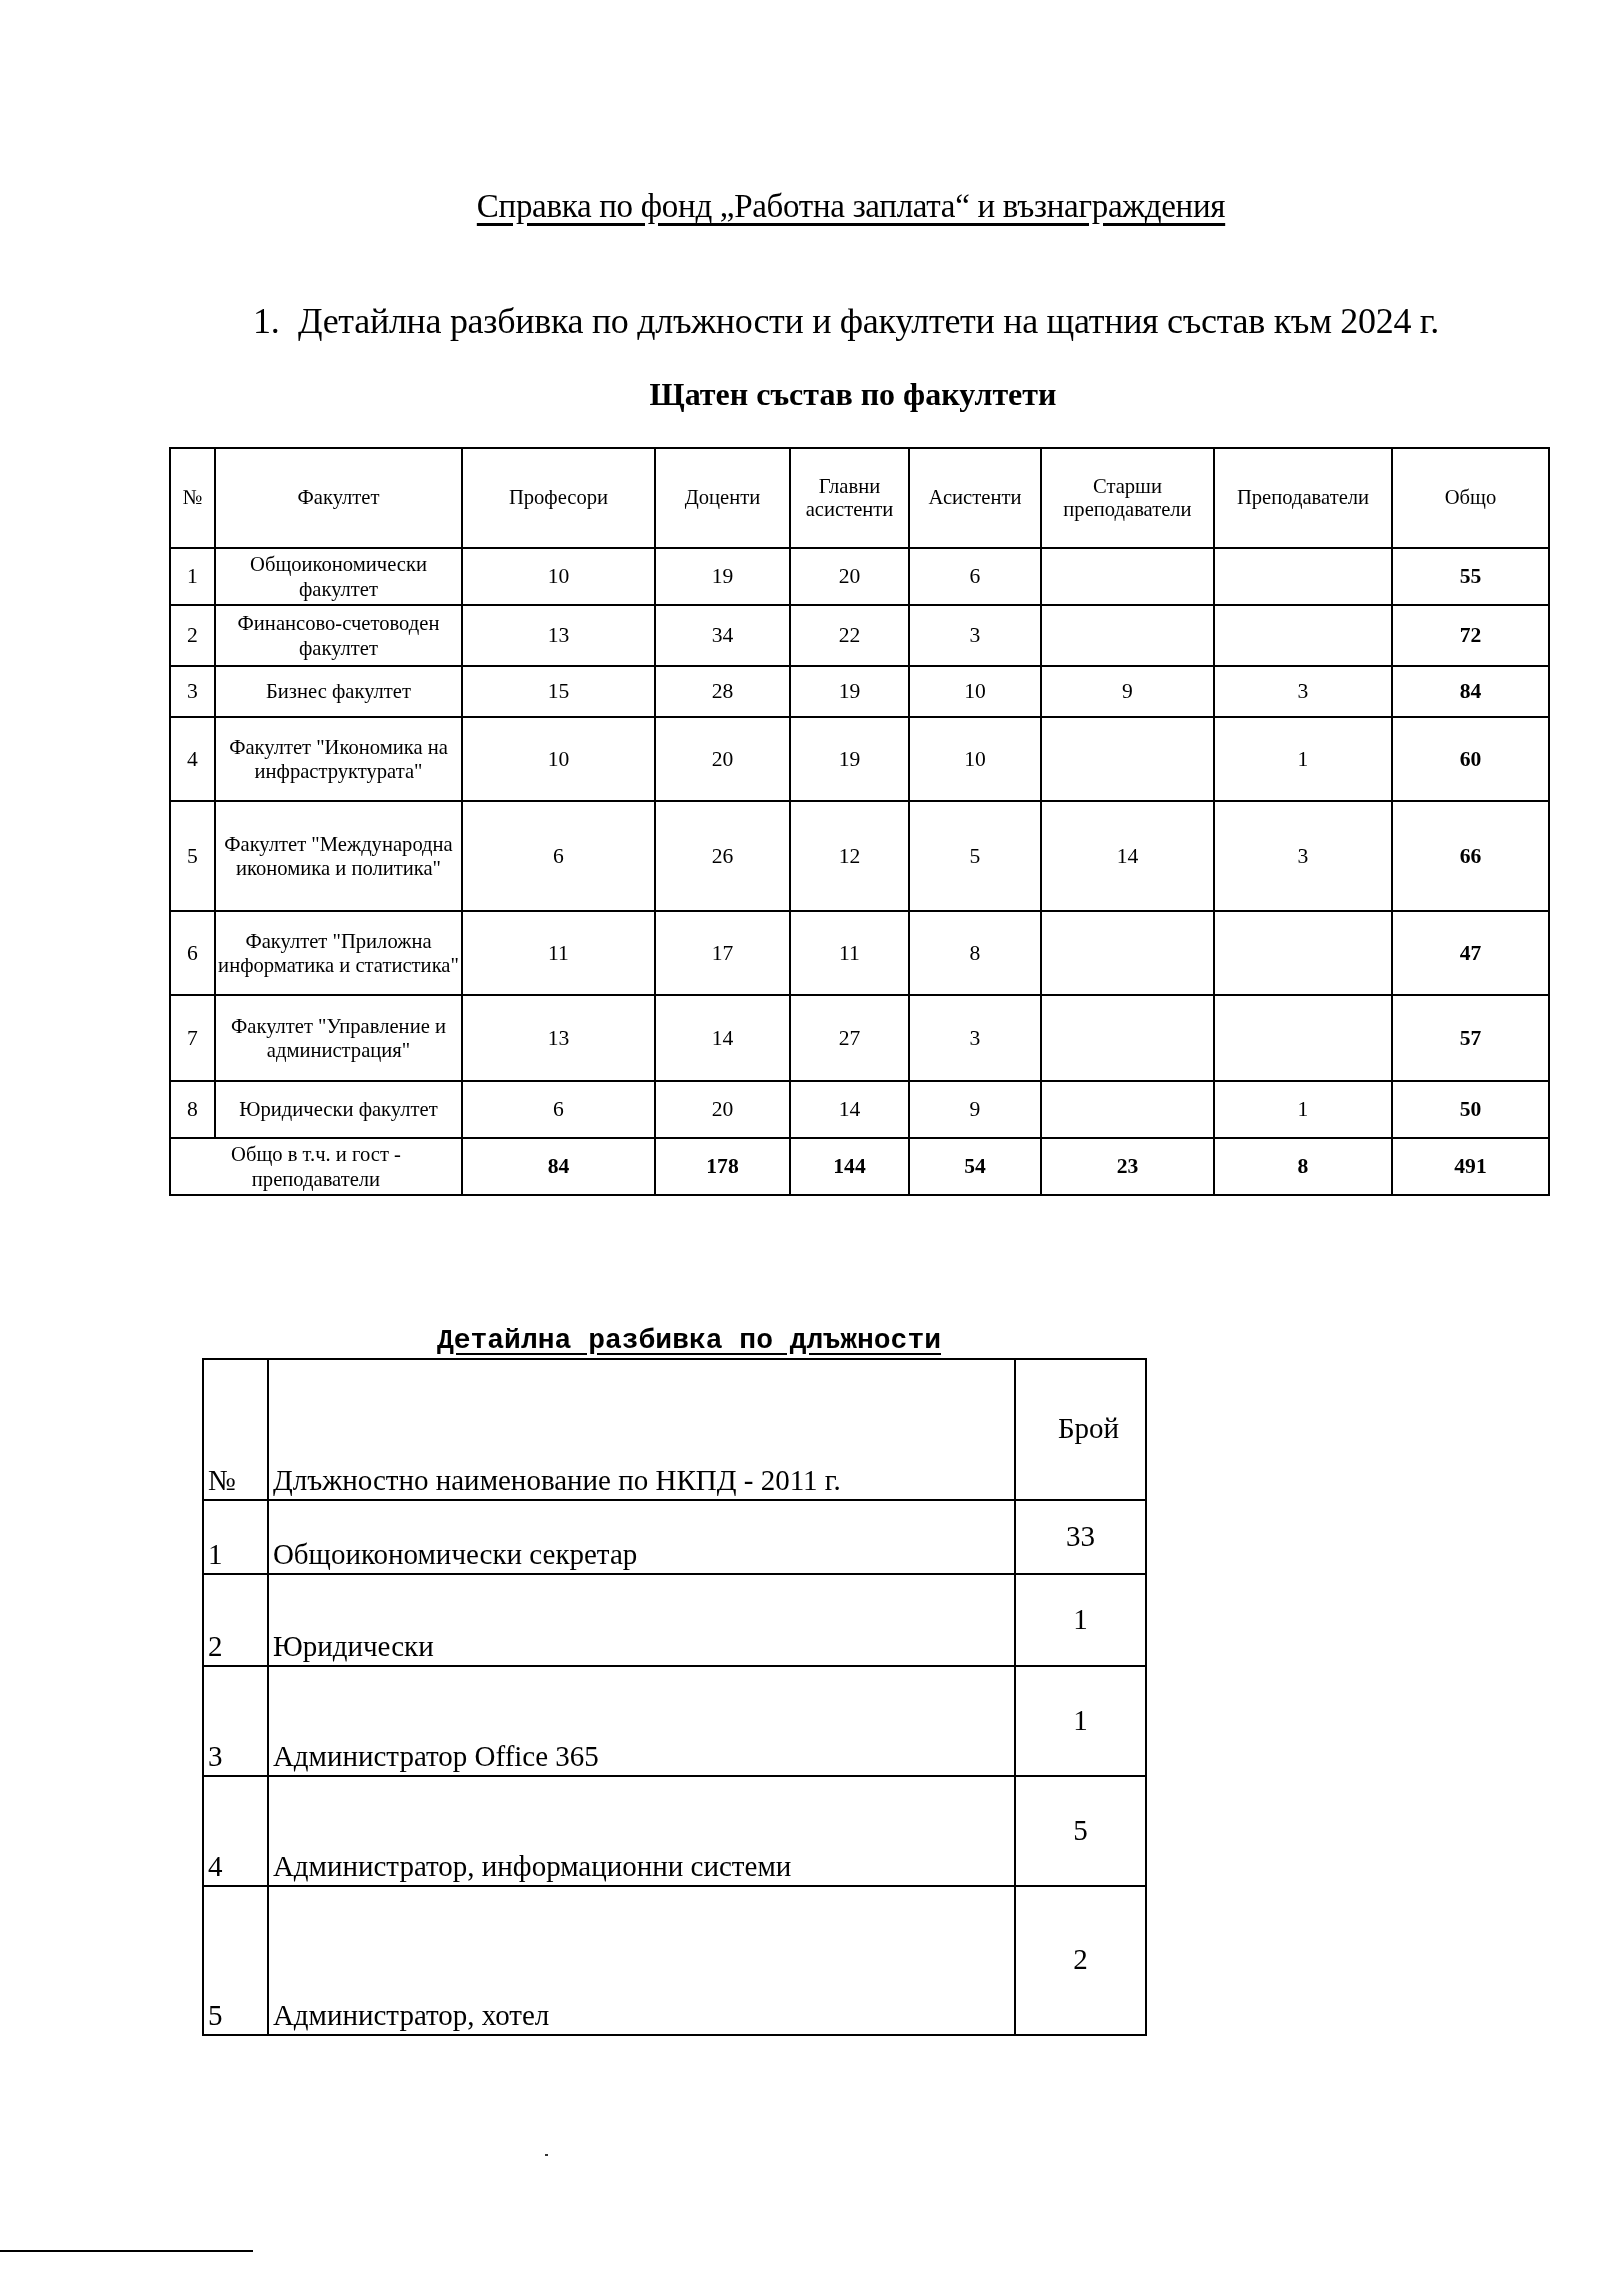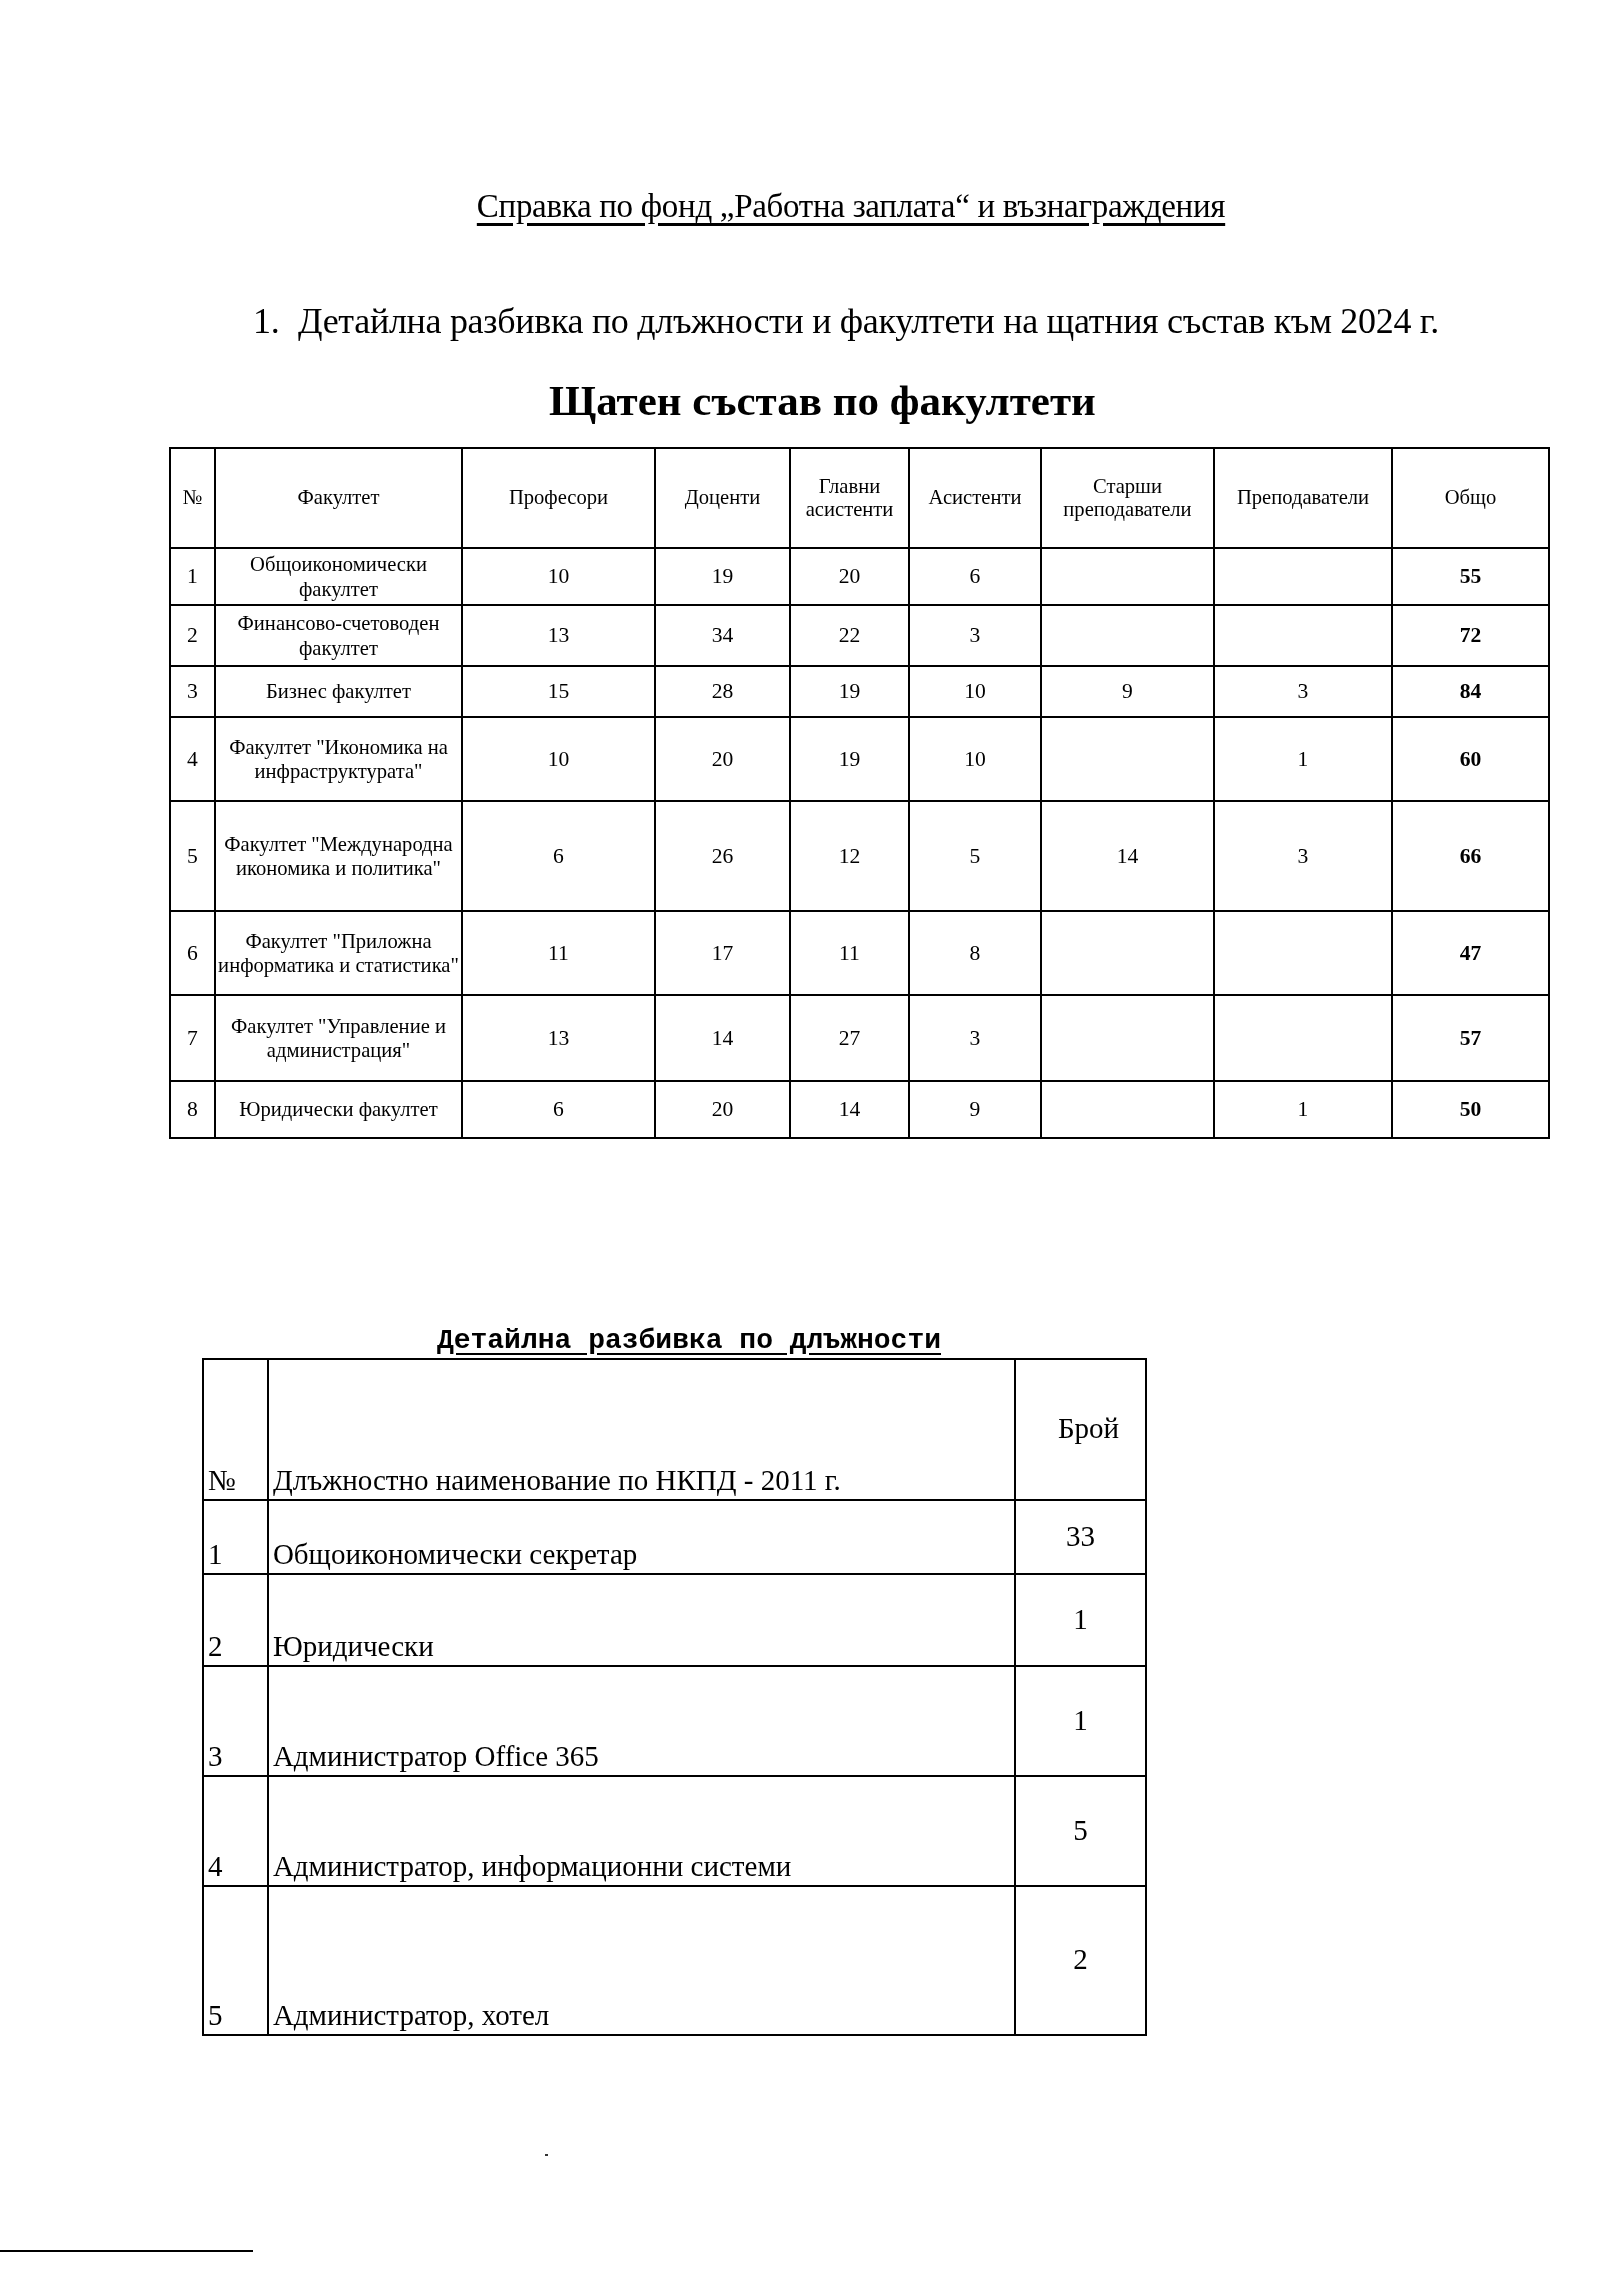--- a/index.html
+++ b/index.html
@@ -3,21 +3,21 @@
 <meta charset="utf-8">
 <style>
   html, body { margin:0; padding:0; background:#ffffff; }
   body { width:1621px; height:2292px; position:relative; overflow:hidden;
          font-family:"Liberation Serif", "DejaVu Serif", serif; color:#000; }
   .abs { position:absolute; }
   .title { left:400px; top:188px; width:902px; text-align:center; font-size:33px;
            text-decoration:underline; text-underline-offset:5.9px; white-space:nowrap; letter-spacing:-0.3px; }
   .item { left:253px; top:300px; font-size:36px; white-space:nowrap; letter-spacing:-0.3px; }
   .item .num { display:inline-block; width:45px; }
-  .h1 { left:549px; top:376px; width:608px; font-size:43px; font-weight:bold; white-space:nowrap;font-family:Liberation Serif, serif; }
+  .h1 { left:549px; top:376px; width:608px; text-align:center; font-size:32px; font-weight:bold; white-space:nowrap;font-family:Liberation Serif, serif; }
   .h2 { left:412px; top:1325px; width:529px; text-align:right; font-size:28px; font-weight:bold;
         text-decoration:underline; text-underline-offset:4.9px; white-space:nowrap;font-family:Liberation Mono, monospace; }
 
   table { border-collapse:collapse; position:absolute; table-layout:fixed; }
   td, th { border:2px solid #000; padding:0 2px; font-weight:normal; }
 
   #t1 { left:169px; top:447px; width:1380px; font-size:20.6px; }
   #t1 th { text-align:center; vertical-align:middle; line-height:23.5px; }
   #t1 td { text-align:center; vertical-align:middle; line-height:24.5px; }
   #t1 td.n { font-size:21.6px; }
@@ -149,20 +149,30 @@
       <td class="n">8</td>
       <td>Юридически факултет</td>
       <td class="n">6</td>
       <td class="n">20</td>
       <td class="n">14</td>
       <td class="n">9</td>
       <td class="n"></td>
       <td class="n">1</td>
       <td class="tot">50</td>
     </tr>
+    <tr style="height:57px">
+      <td colspan="2">Общо в т.ч. и гост - преподаватели</td>
+      <td class="tot">84</td>
+      <td class="tot">178</td>
+      <td class="tot">144</td>
+      <td class="tot">54</td>
+      <td class="tot">23</td>
+      <td class="tot">8</td>
+      <td class="tot">491</td>
+    </tr>
   </tbody>
 </table>
 
 <div class="abs h2">Детайлна разбивка по длъжности</div>
 
 <table id="t2">
   <colgroup>
     <col style="width:65px">
       <col style="width:747px">
       <col style="width:131px">

